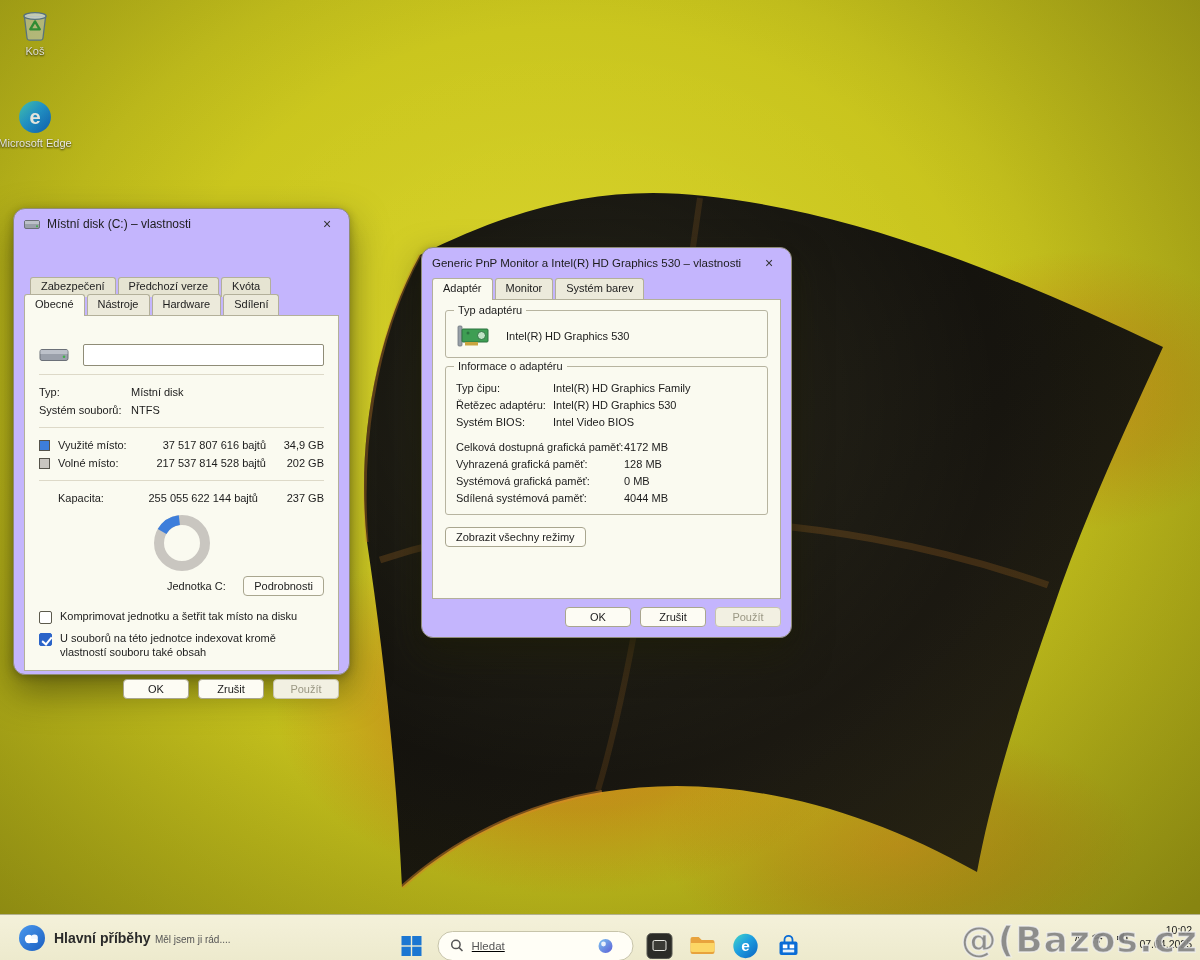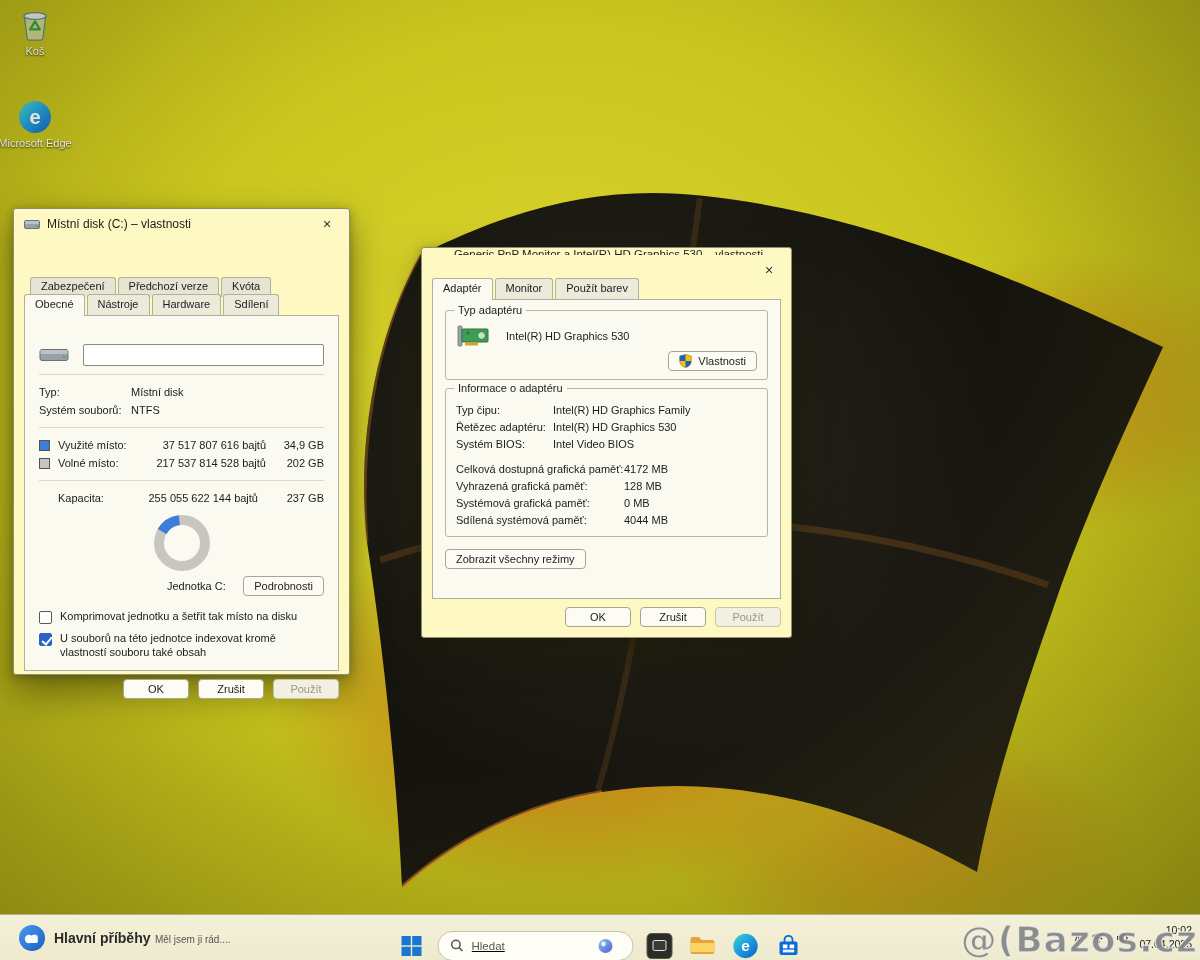--- a/index.html
+++ b/index.html
@@ -10,21 +10,21 @@
   .vignette { position:absolute; inset:0; pointer-events:none;
     background:radial-gradient(ellipse at 48% 42%, rgba(255,255,170,.10) 0%, rgba(0,0,0,0) 48%, rgba(55,53,0,.30) 100%); }
 
   
   .desktop-icon { position:absolute; width:76px; display:flex; flex-direction:column; align-items:center; gap:3px; }
   .desktop-icon .dlabel { font-size:11px; color:#fff; text-shadow:0 1px 2px rgba(0,0,0,.85); text-align:center; line-height:1.2; }
   #icon-kos { left:-3px; top:6px; }
   #icon-edge { left:-3px; top:100px; }
 
   
-  .dialog { position:absolute; background:#fef9c3; border:1px solid #8f8c77; border-radius:3px;
+  .dialog { position:absolute; background:#c4b5fd; border:1px solid #8f8c77; border-radius:12px;
     box-shadow:0 16px 36px rgba(30,30,5,.5), 0 2px 8px rgba(30,30,5,.3); font-size:11px; color:#1c1c1c; z-index:10; }
   .titlebar { height:30px; display:flex; align-items:center; gap:7px; padding:0 6px 0 10px; font-size:12px; }
   .titlebar .ttext { white-space:nowrap; overflow:hidden; }
   .title-close { margin-left:auto; width:32px; height:24px; display:flex; align-items:center; justify-content:center;
     font-size:14px; color:#333; border-radius:4px; }
   .tabs { display:flex; padding:0 10px; position:relative; z-index:3; }
   .tab { padding:3px 10px 4px; border:1px solid #b3b09a; border-bottom:none; border-radius:3px 3px 0 0;
     background:#eceadb; margin-right:2px; font-size:11px; white-space:nowrap; }
   .tabs.back-row { padding-left:16px; margin-bottom:-3px; z-index:1; }
   .tabs.back-row .tab { background:#e6e4d2; padding:2px 10px 5px; color:#222;margin-top:38px; }
@@ -56,21 +56,21 @@
   .drive-row .btn { margin-left:auto; }
   .cb-row { display:flex; gap:8px; margin-top:8px; align-items:flex-start; line-height:1.25; }
   .cb-section { margin-top:14px; }
   .checkbox { width:13px; height:13px; border:1px solid #5c5a4c; background:#fff; border-radius:2px; flex:none; margin-top:1px; position:relative; }
   .checkbox.checked { background:#2a63c8; border-color:#2a63c8; }
   .checkbox.checked::after { content:""; position:absolute; left:3.5px; top:0.5px; width:4px; height:8px;
     border:solid #fff; border-width:0 2px 2px 0; transform:rotate(40deg); }
 
   
   #adapter-dialog { left:421px; top:247px; width:371px; height:391px; }
-  #adapter-dialog .titlebar { font-size:11.5px;flex-direction:column; }
+  #adapter-dialog .titlebar { font-size:11.5px; }
   #adapter-panel { padding:10px 12px; height:300px; overflow:hidden; }
   .group { border:1px solid #b7b4a0; border-radius:3px; position:relative; padding:12px 10px 8px; }
   .group > .legend { position:absolute; top:-7px; left:8px; background:#fafaf0; padding:0 4px; font-size:11px; }
   .adapter-line { display:flex; align-items:center; gap:14px; height:26px; }
   .props-line { display:flex; justify-content:flex-end; margin-top:2px; }
   .irow { display:flex; align-items:center; height:17px; }
   .irow .il { width:97px; flex:none; }
   .irow.wide .il { width:168px; }
   .gapped { margin-top:8px; }
   #group-info { margin-top:8px; }
@@ -246,45 +246,35 @@
 
 <div class="dialog" id="adapter-dialog">
   <div class="titlebar">
     <span class="ttext">Generic PnP Monitor a Intel(R) HD Graphics 530 – vlastnosti</span>
     <span class="title-close">×</span>
   </div>
 
   <div class="tabs">
     <span class="tab active">Adaptér</span>
     <span class="tab">Monitor</span>
-    <span class="tab">Použít barev</span>
+    <span class="tab">Systém barev</span>
   </div>
 
   <div class="panel" id="adapter-panel">
     <div class="group">
       <span class="legend">Typ adaptéru</span>
       <div class="adapter-line">
         <svg width="36" height="26" viewBox="0 0 36 26">
           <rect x="2" y="3" width="4" height="20" rx="1" fill="#98a0a8" stroke="#70767e" stroke-width="0.8"></rect>
           <rect x="6" y="6" width="26" height="13" rx="1" fill="#3e9e53" stroke="#2c7340"></rect>
           <rect x="9" y="19" width="13" height="3.5" fill="#caa53f"></rect>
           <circle cx="25.5" cy="12.5" r="4" fill="#bfe3c4" stroke="#2c7340"></circle>
           <circle cx="12" cy="10" r="1.5" fill="#2c7340"></circle>
         </svg>
         <span>Intel(R) HD Graphics 530</span>
-      </div>
-      <div class="props-line">
-        <span class="btn">
-          <svg width="13" height="14" viewBox="0 0 13 14">
-            <path d="M6.5 0.5 L12.3 2 V7 C12.3 10.5 9.6 12.8 6.5 13.6 C3.4 12.8 0.7 10.5 0.7 7 V2 Z" fill="#f3c200" stroke="#8a7500" stroke-width="0.5"></path>
-            <path d="M6.5 0.5 L0.7 2 V7 H6.5 Z" fill="#1f5fbf"></path>
-            <path d="M6.5 7 H12.3 C12.3 10.5 9.6 12.8 6.5 13.6 Z" fill="#1f5fbf"></path>
-          </svg>
-          <span>Vlastnosti</span>
-        </span>
       </div>
     </div>
 
     <div class="group" id="group-info">
       <span class="legend">Informace o adaptéru</span>
       <div class="irow">
           <span class="il">Typ čipu:</span>
           <span>Intel(R) HD Graphics Family</span>
         </div>
       <div class="irow">

